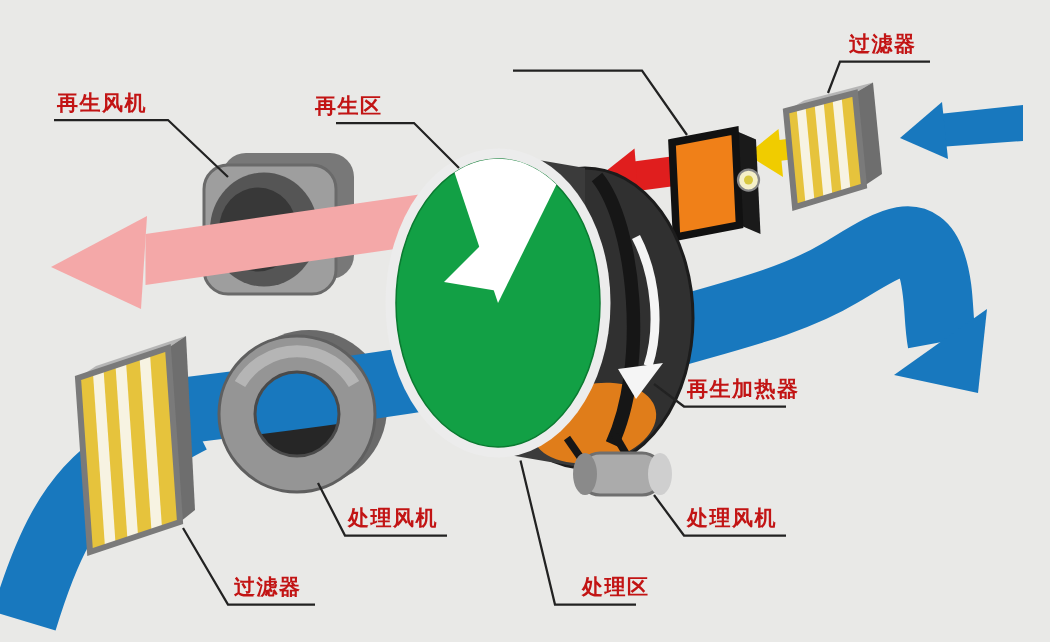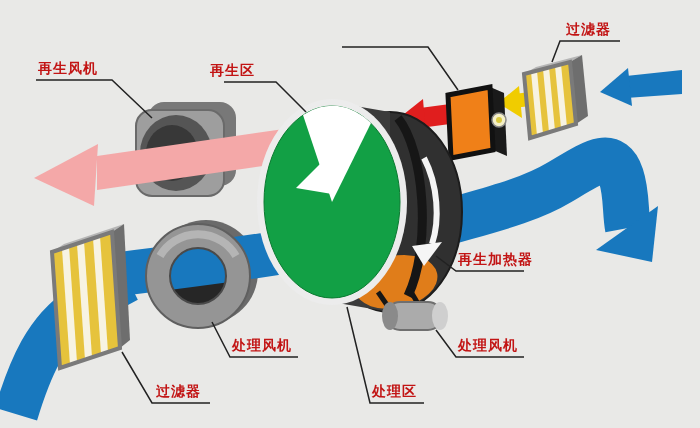--- a/index.html
+++ b/index.html
@@ -131,15 +131,15 @@
       <polyline points="122,352 152,403 210,403"></polyline>
     </g>
   </svg>
 
   <div class="label" style="left:38px;top:60px">再生风机</div>
   <div class="label" style="left:210px;top:62px">再生区</div>
   <div class="label" style="left:566px;top:21px">过滤器</div>
   <div class="label" style="left:458px;top:251px">再生加热器</div>
   <div class="label" style="left:458px;top:337px">处理风机</div>
   <div class="label" style="left:232px;top:337px">处理风机</div>
-  <div class="label" style="left:372px;top:383px">处理区</div>
+  <div class="label" style="left:388px;top:383px">处理区</div>
   <div class="label" style="left:156px;top:383px">过滤器</div>
 </div>
 
 </body></html>

